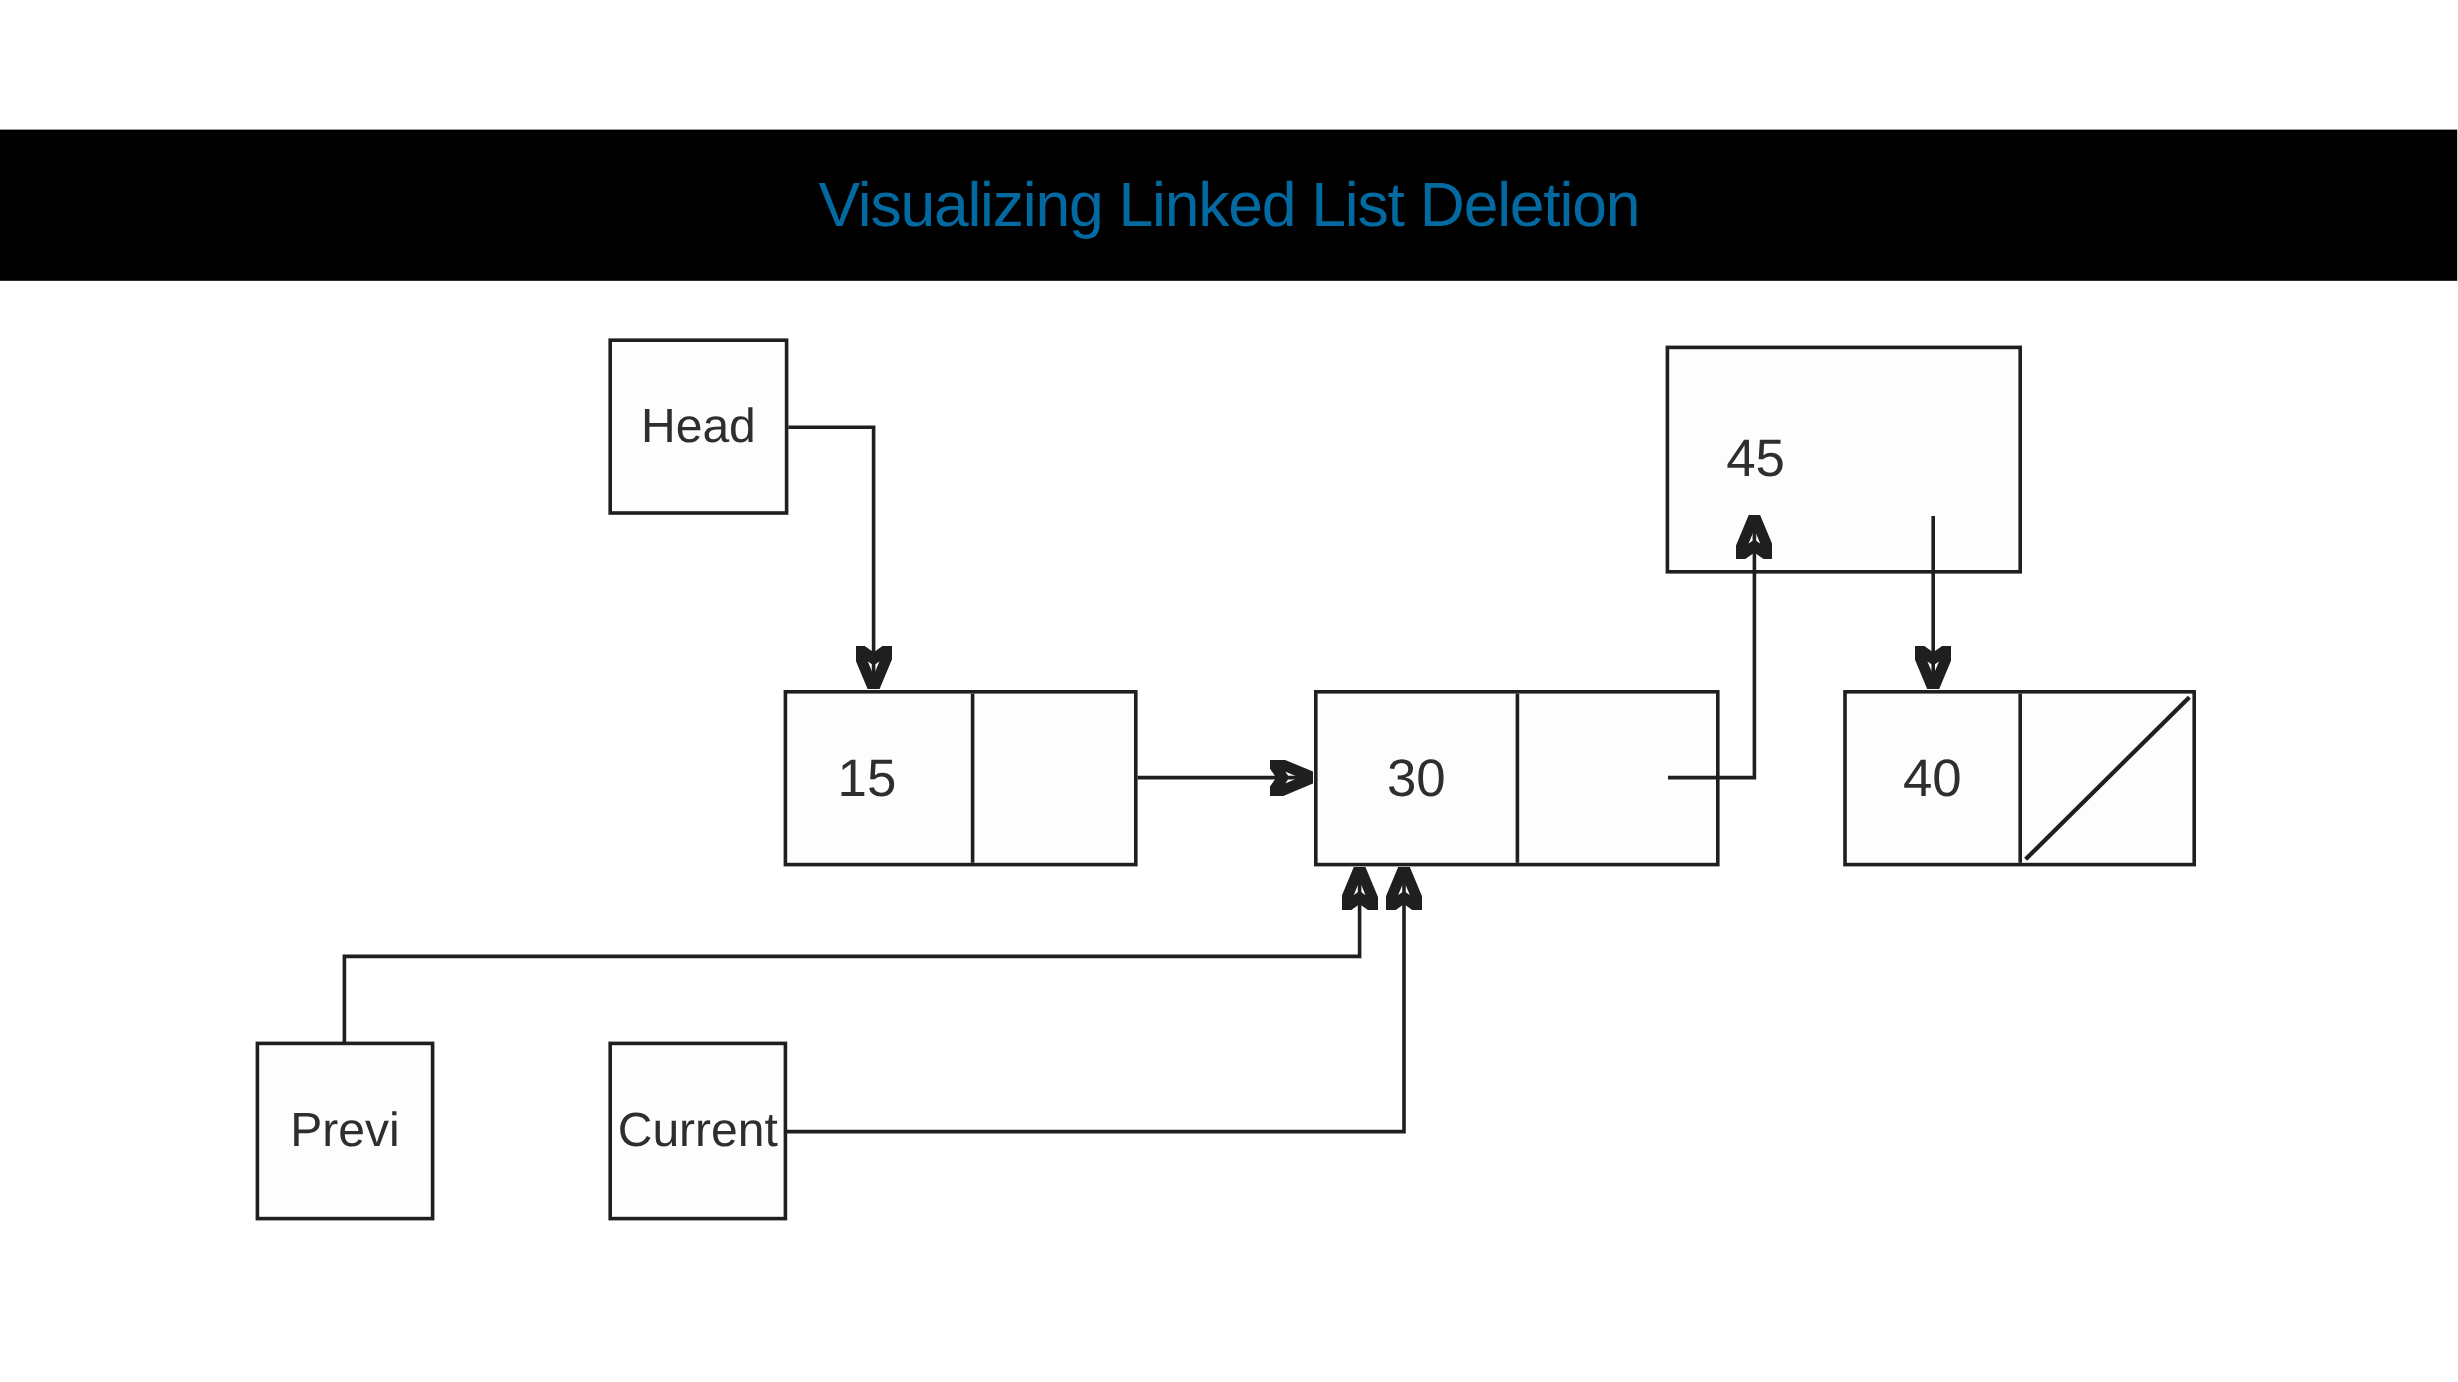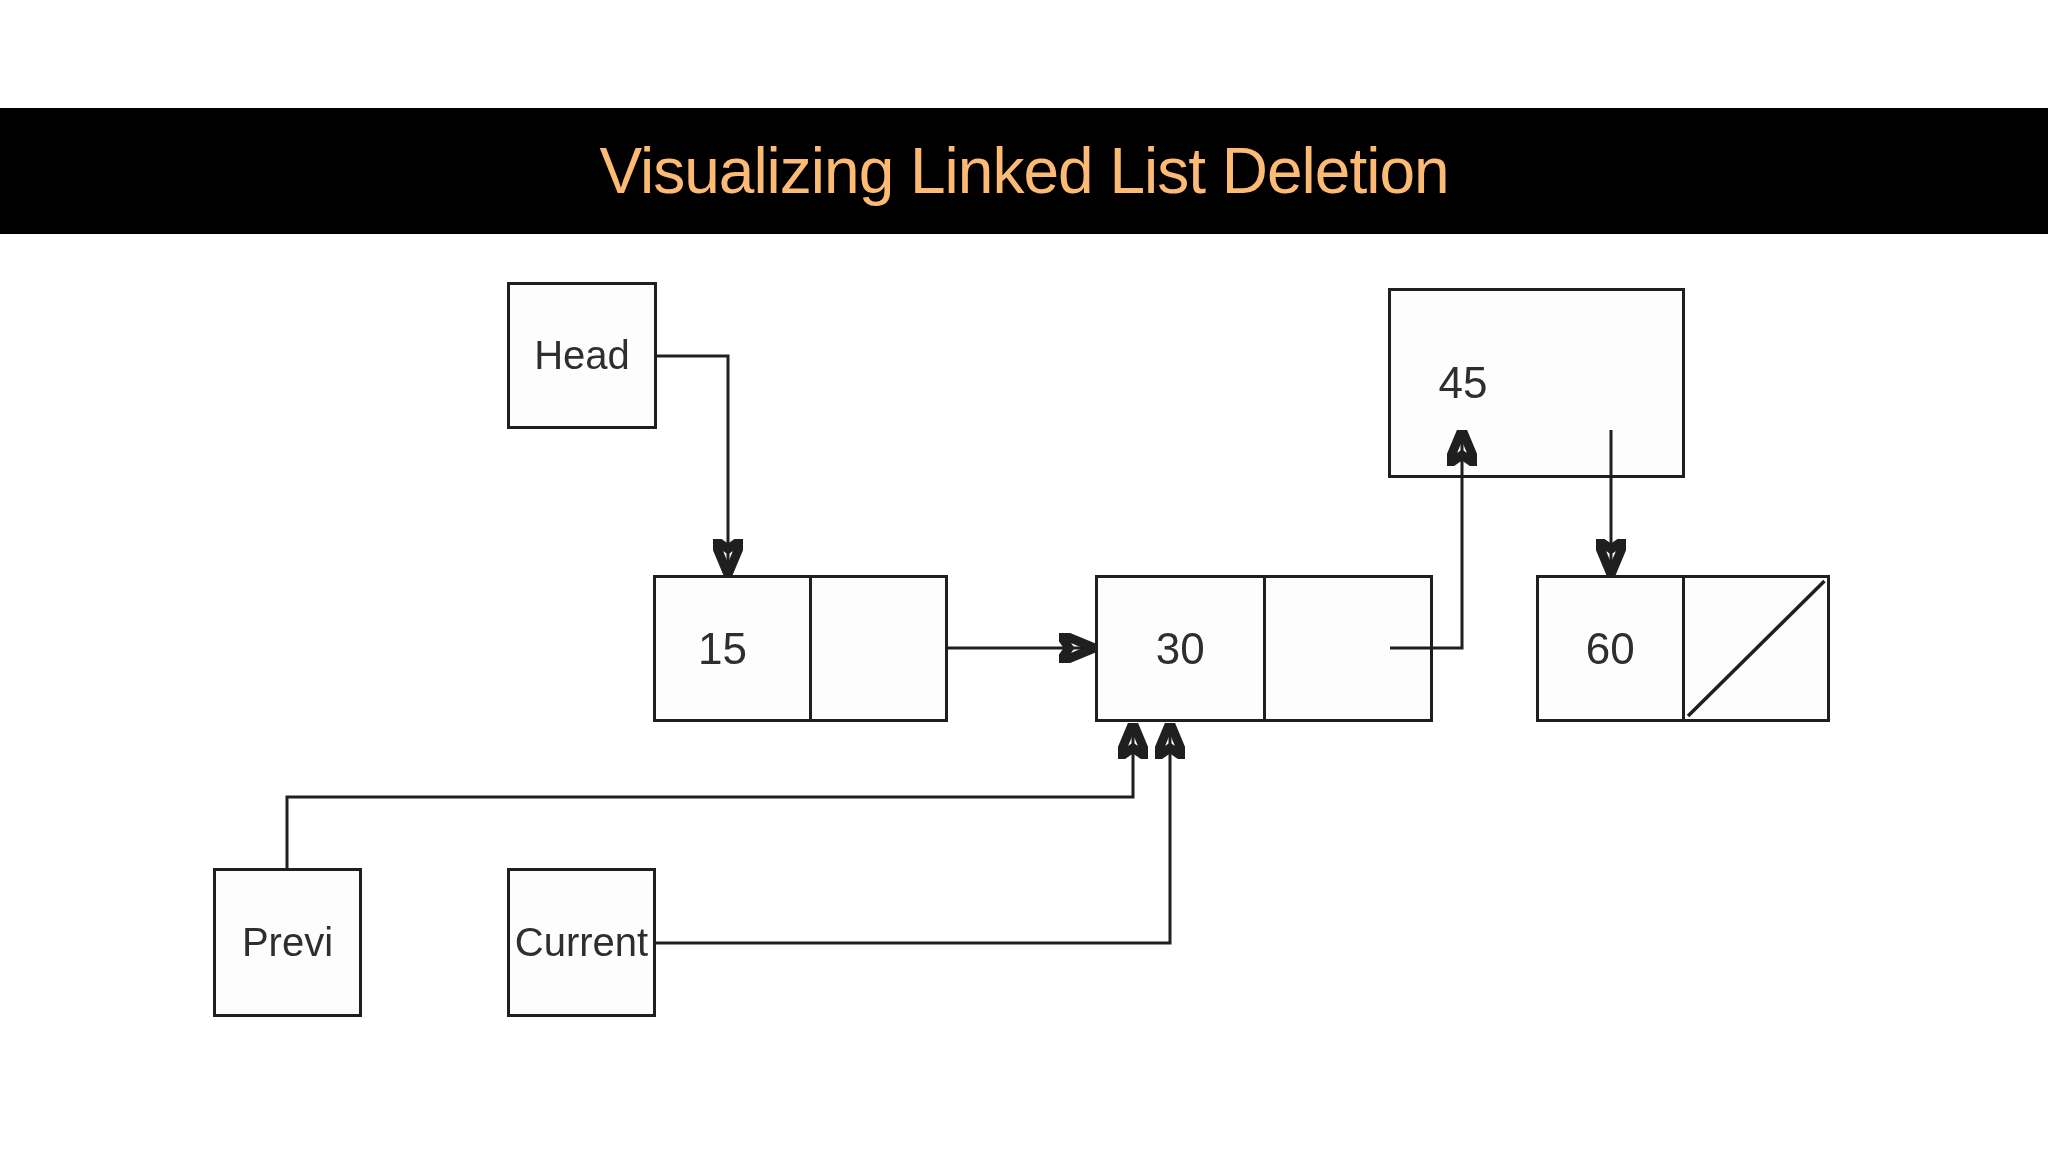--- a/index.html
+++ b/index.html
@@ -12,22 +12,22 @@
     overflow: hidden;
   }
   .banner {
     position: absolute;
     left: 0; top: 108px;
     width: 2048px; height: 126px;
     background: #000000;
     display: flex; align-items: center; justify-content: center;
   }
   .banner-title {
-    color: #fdba74;
-    font-size: 64px;
+    color: #0369a1;
+    font-size: 52px;
     font-weight: 500;
     letter-spacing: -1px;
     white-space: nowrap;
   }
   .box {
     position: absolute;
     background: #fdfdfd;
     border: 3px solid #1f1f1f;
     box-sizing: border-box;
     display: flex; align-items: center; justify-content: center;
@@ -87,21 +87,21 @@
 
   <div class="node" style="left:1388px; top:288px; width:297px; height:190px;align-items:center;">
     <div class="cell">
       <span>45</span>
     </div>
     <div class="cell ptr"></div>
   </div>
 
   <div class="node" style="left:1536px; top:575px; width:294px; height:147px;">
     <div class="cell">
-      <span>60</span>
+      <span>40</span>
     </div>
     <div class="cell ptr">
       <svg class="slash" viewBox="0 0 141 141" preserveAspectRatio="none">
         <line x1="3" y1="138" x2="138" y2="3" stroke="#1f1f1f" stroke-width="3.5"></line>
       </svg>
     </div>
   </div>
 
   <div class="box pointer-box" style="left:507px; top:868px; width:149px; height:149px;">
     <span class="lbl">Current</span>

